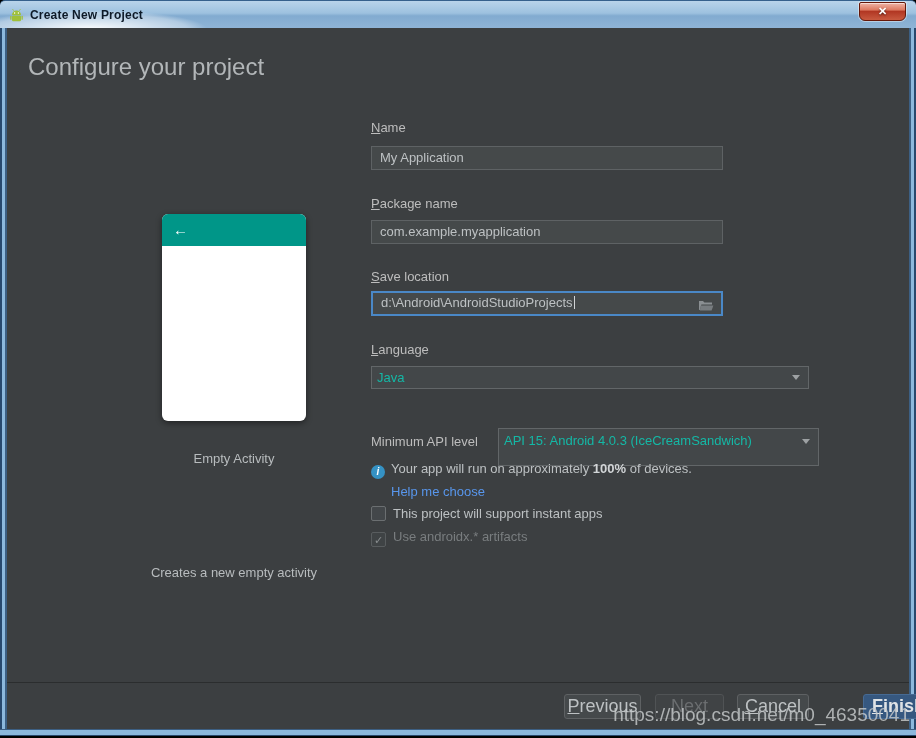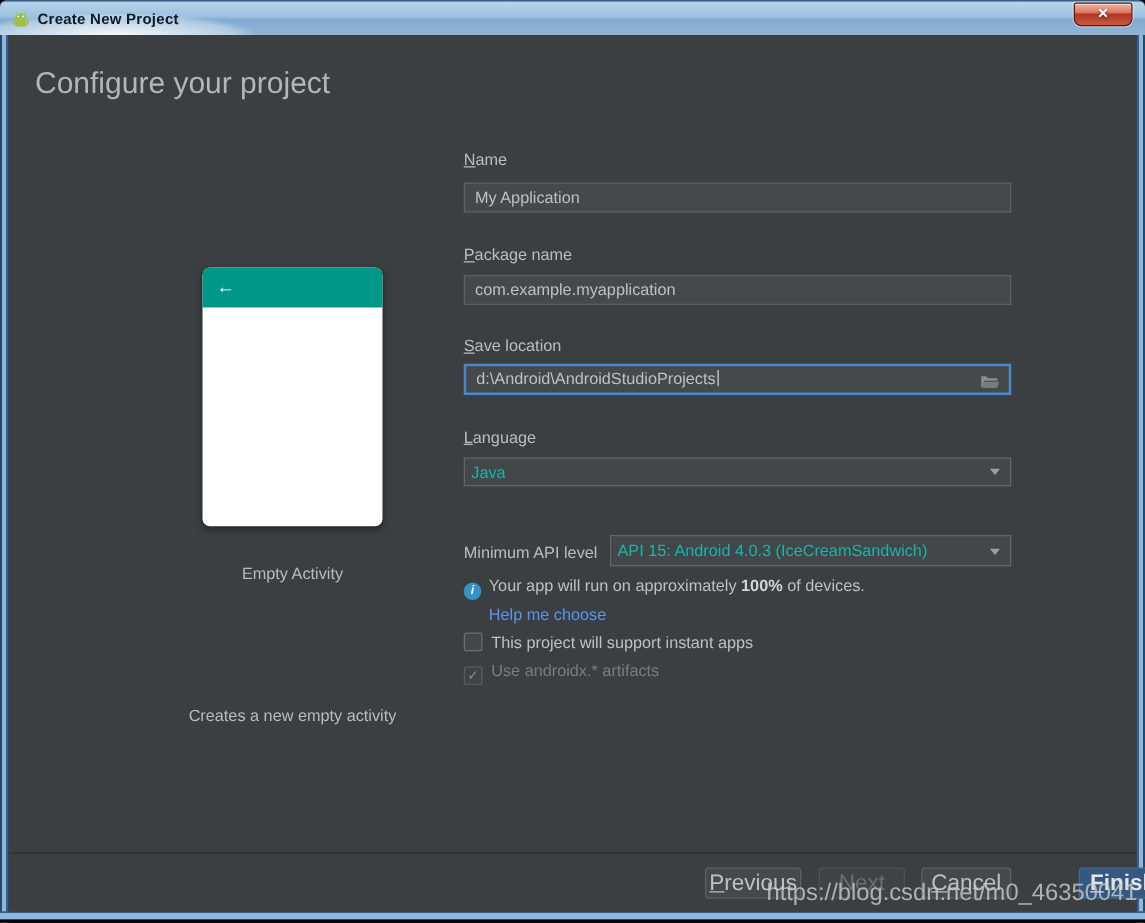--- a/index.html
+++ b/index.html
@@ -52,39 +52,39 @@
     height:32px; background:#009688; border-radius:6px 6px 0 0;
     color:#fff; font-size:15px; line-height:32px; padding-left:11px;
   }
   .card-title { position:absolute; left:155px; top:423px; width:144px; text-align:center; font-size:13px; color:#b8bcbe; }
   .card-desc  { position:absolute; left:77px;  top:537px; width:300px; text-align:center; font-size:13px; color:#b8bcbe; }
 
   
   .f-label { position:absolute; left:364px; font-size:13px; color:#bdbdbd; }
   .mn { text-decoration:underline; }
   .text-field {
-    position:absolute; left:364px; width:438px; height:24px;
+    position:absolute; left:364px; width:352px; height:24px;
     background:#45494a; border:1px solid #5e6264; font-size:13px; color:#bdc1c3;
     line-height:22px; padding-left:8px;
   }
   .text-field.focused { border:2px solid #4a88c7; line-height:20px; height:25px; }
   .caret { display:inline-block; width:1px; height:13px; background:#d0d3d5; vertical-align:-2px; margin-left:1px; }
   .folder-icon { position:absolute; right:7px; top:5px; }
   .combo {
     position:absolute; left:364px; width:438px; height:23px;
     background:#434749; border:1px solid #626668; font-size:13px; color:#14b8a6;
     line-height:21px; padding-left:5px; cursor:pointer;
   }
   .combo-arrow {
     position:absolute; right:8px; top:8px; width:0; height:0;
     border-left:4px solid transparent; border-right:4px solid transparent;
     border-top:5px solid #9da1a3;
   }
   .api-label { position:absolute; left:364px; top:406px; font-size:13px; color:#bdbdbd; }
-  .api-combo { left:481px; top:400px; width:321px; height:25px; line-height:23px; }
+  .api-combo { left:491px; top:400px; width:321px; height:38px; line-height:23px; }
   .api-combo .combo-arrow { top:10px; }
 
   .info-row { position:absolute; left:364px; top:433px; font-size:13px; color:#bdc1c3; }
   .info-icon {
     display:inline-block; width:14px; height:14px; border-radius:50%;
     background:#3592c4; color:#fff; font-size:10px; font-weight:bold; font-style:italic;
     text-align:center; line-height:14px; margin-right:6px; vertical-align:-2px;
   }
   .pct { font-weight:bold; color:#d2d5d7; }
   .help-link { position:absolute; left:384px; top:456px; font-size:13px; color:#5896ec; cursor:pointer;text-align:center; }

